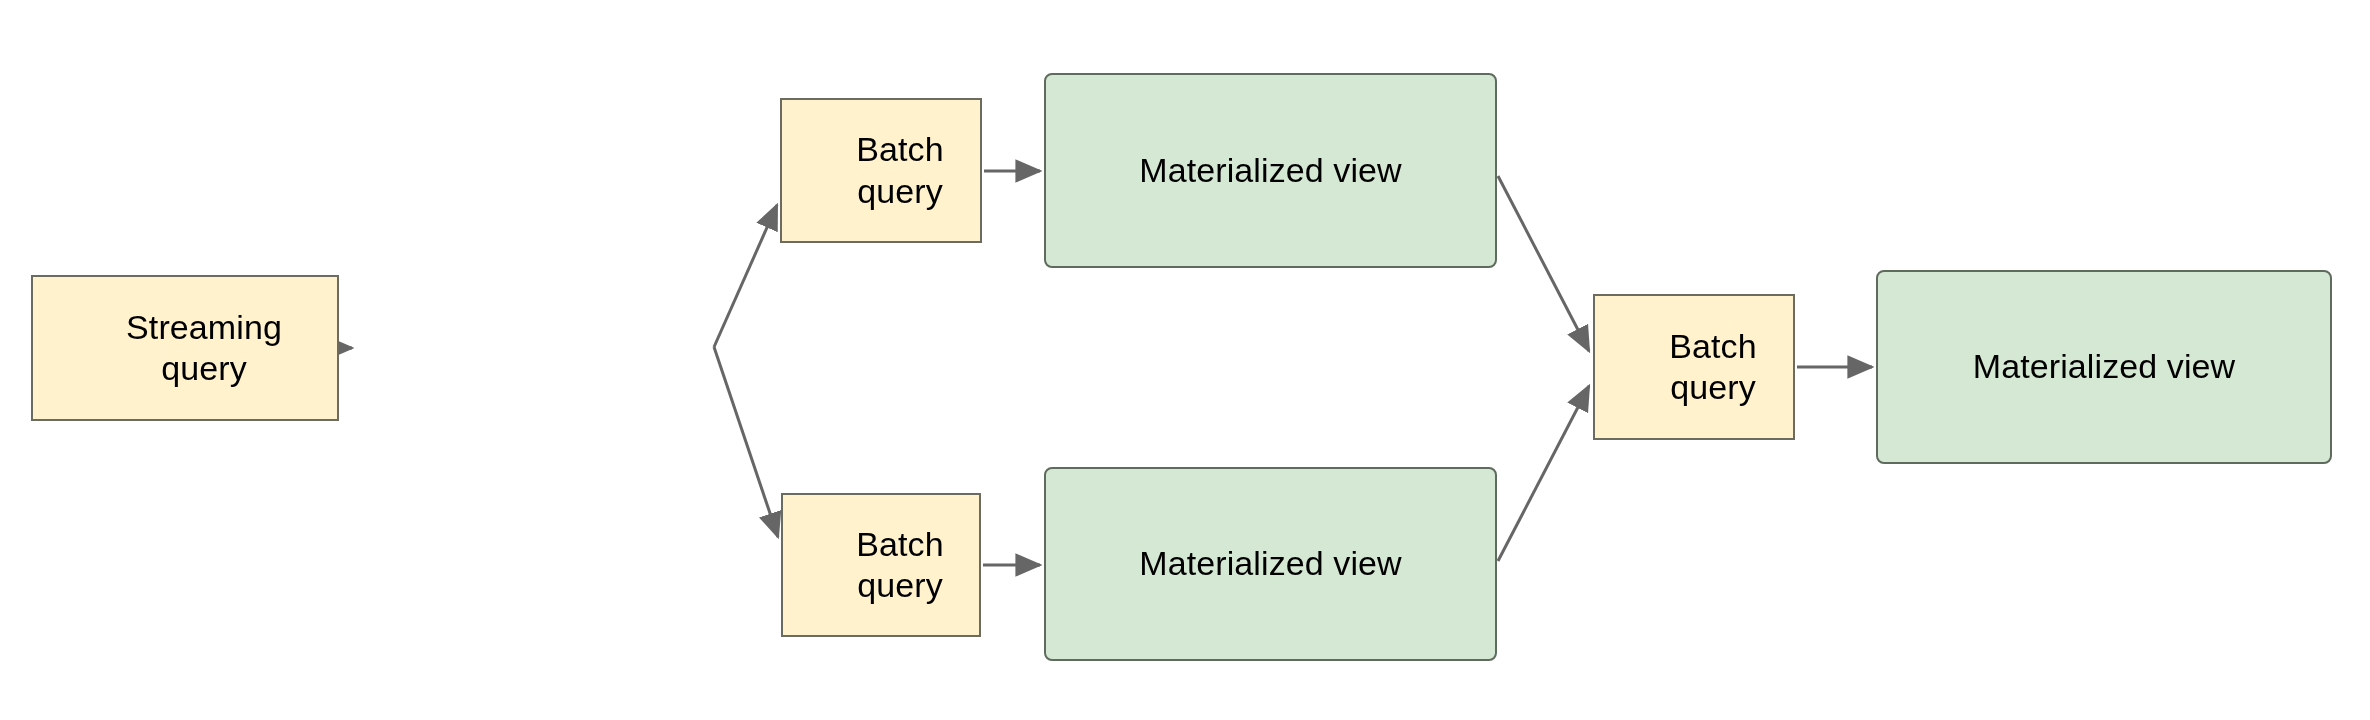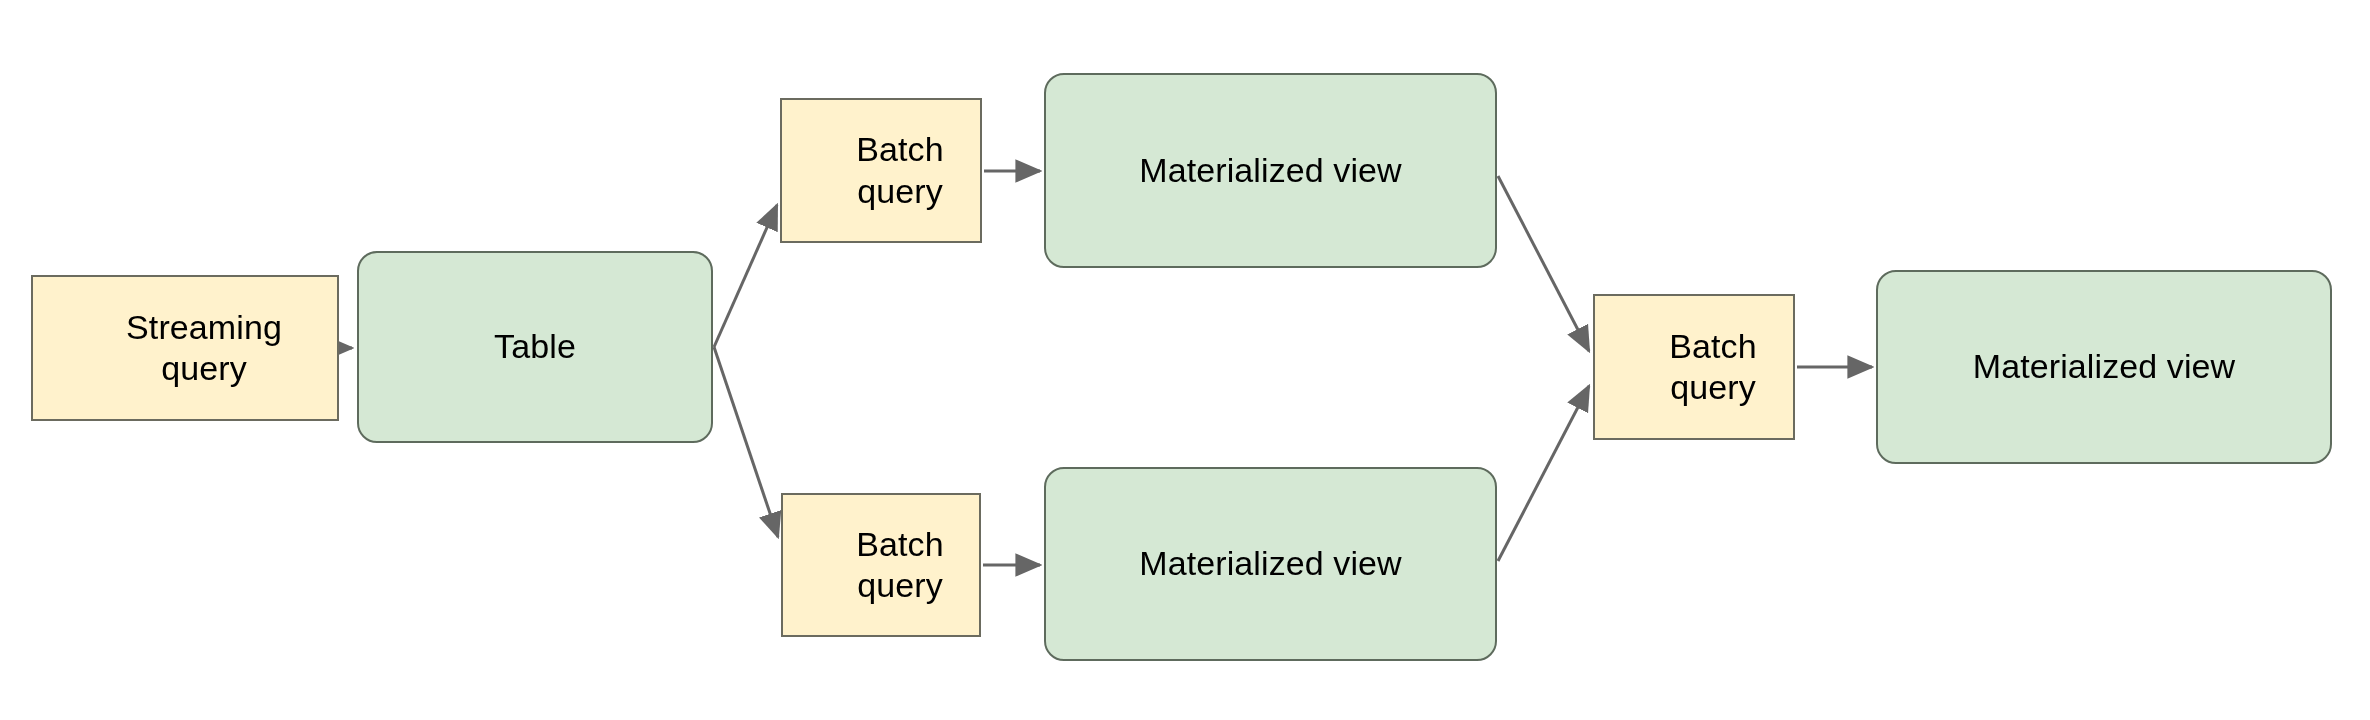--- a/index.html
+++ b/index.html
@@ -39,21 +39,21 @@
   }
   .node.process {
     background: #fff2cc;
     border-color: #6b6b5f;
     border-radius: 0;
     padding-left: 38px;
   }
   .node.store {
     background: #d5e8d4;
     border-color: #5e6b5d;
-    border-radius: 20px;
+    border-radius: 8px;
   }
 </style>
 </head>
 <body>
 
 <div id="canvas">
 
   <svg id="edges" viewBox="0 0 2370 720" width="2370" height="720" xmlns="http://www.w3.org/2000/svg">
     <defs>
       <marker id="arrowhead" markerWidth="9" markerHeight="9" refX="8.2" refY="4.5" orient="auto" markerUnits="strokeWidth">
@@ -70,23 +70,20 @@
         <line x1="1498" y1="561" x2="1589" y2="386" stroke="#666666" stroke-width="3" marker-end="url(#arrowhead)"></line>
         <line x1="1797" y1="367" x2="1872" y2="367" stroke="#666666" stroke-width="3" marker-end="url(#arrowhead)"></line>
       </g>
   </svg>
 
   <div class="node process" style="left: 31px; top: 275px; width: 308px; height: 146px; background: rgb(255, 242, 204); border-color: rgb(107, 107, 95); color: rgb(0, 0, 0); border-radius: 0px;">
     <span>Streaming
 query</span>
   </div>
 
-  <div class="node store" style="left: 357px; top: 251px; width: 356px; height: 192px; background: rgb(213, 232, 212); border-color: rgb(94, 107, 93); color: rgb(0, 0, 0);">
-    <span>Table</span>
-  </div>
 
   <div class="node process" style="left: 780px; top: 98px; width: 202px; height: 145px; background: rgb(255, 242, 204); border-color: rgb(107, 107, 95); color: rgb(0, 0, 0); border-radius: 0px;">
     <span>Batch
 query</span>
   </div>
 
   <div class="node store" style="left: 1044px; top: 73px; width: 453px; height: 195px; background: rgb(213, 232, 212); border-color: rgb(94, 107, 93); color: rgb(0, 0, 0);">
     <span>Materialized view</span>
   </div>
 

